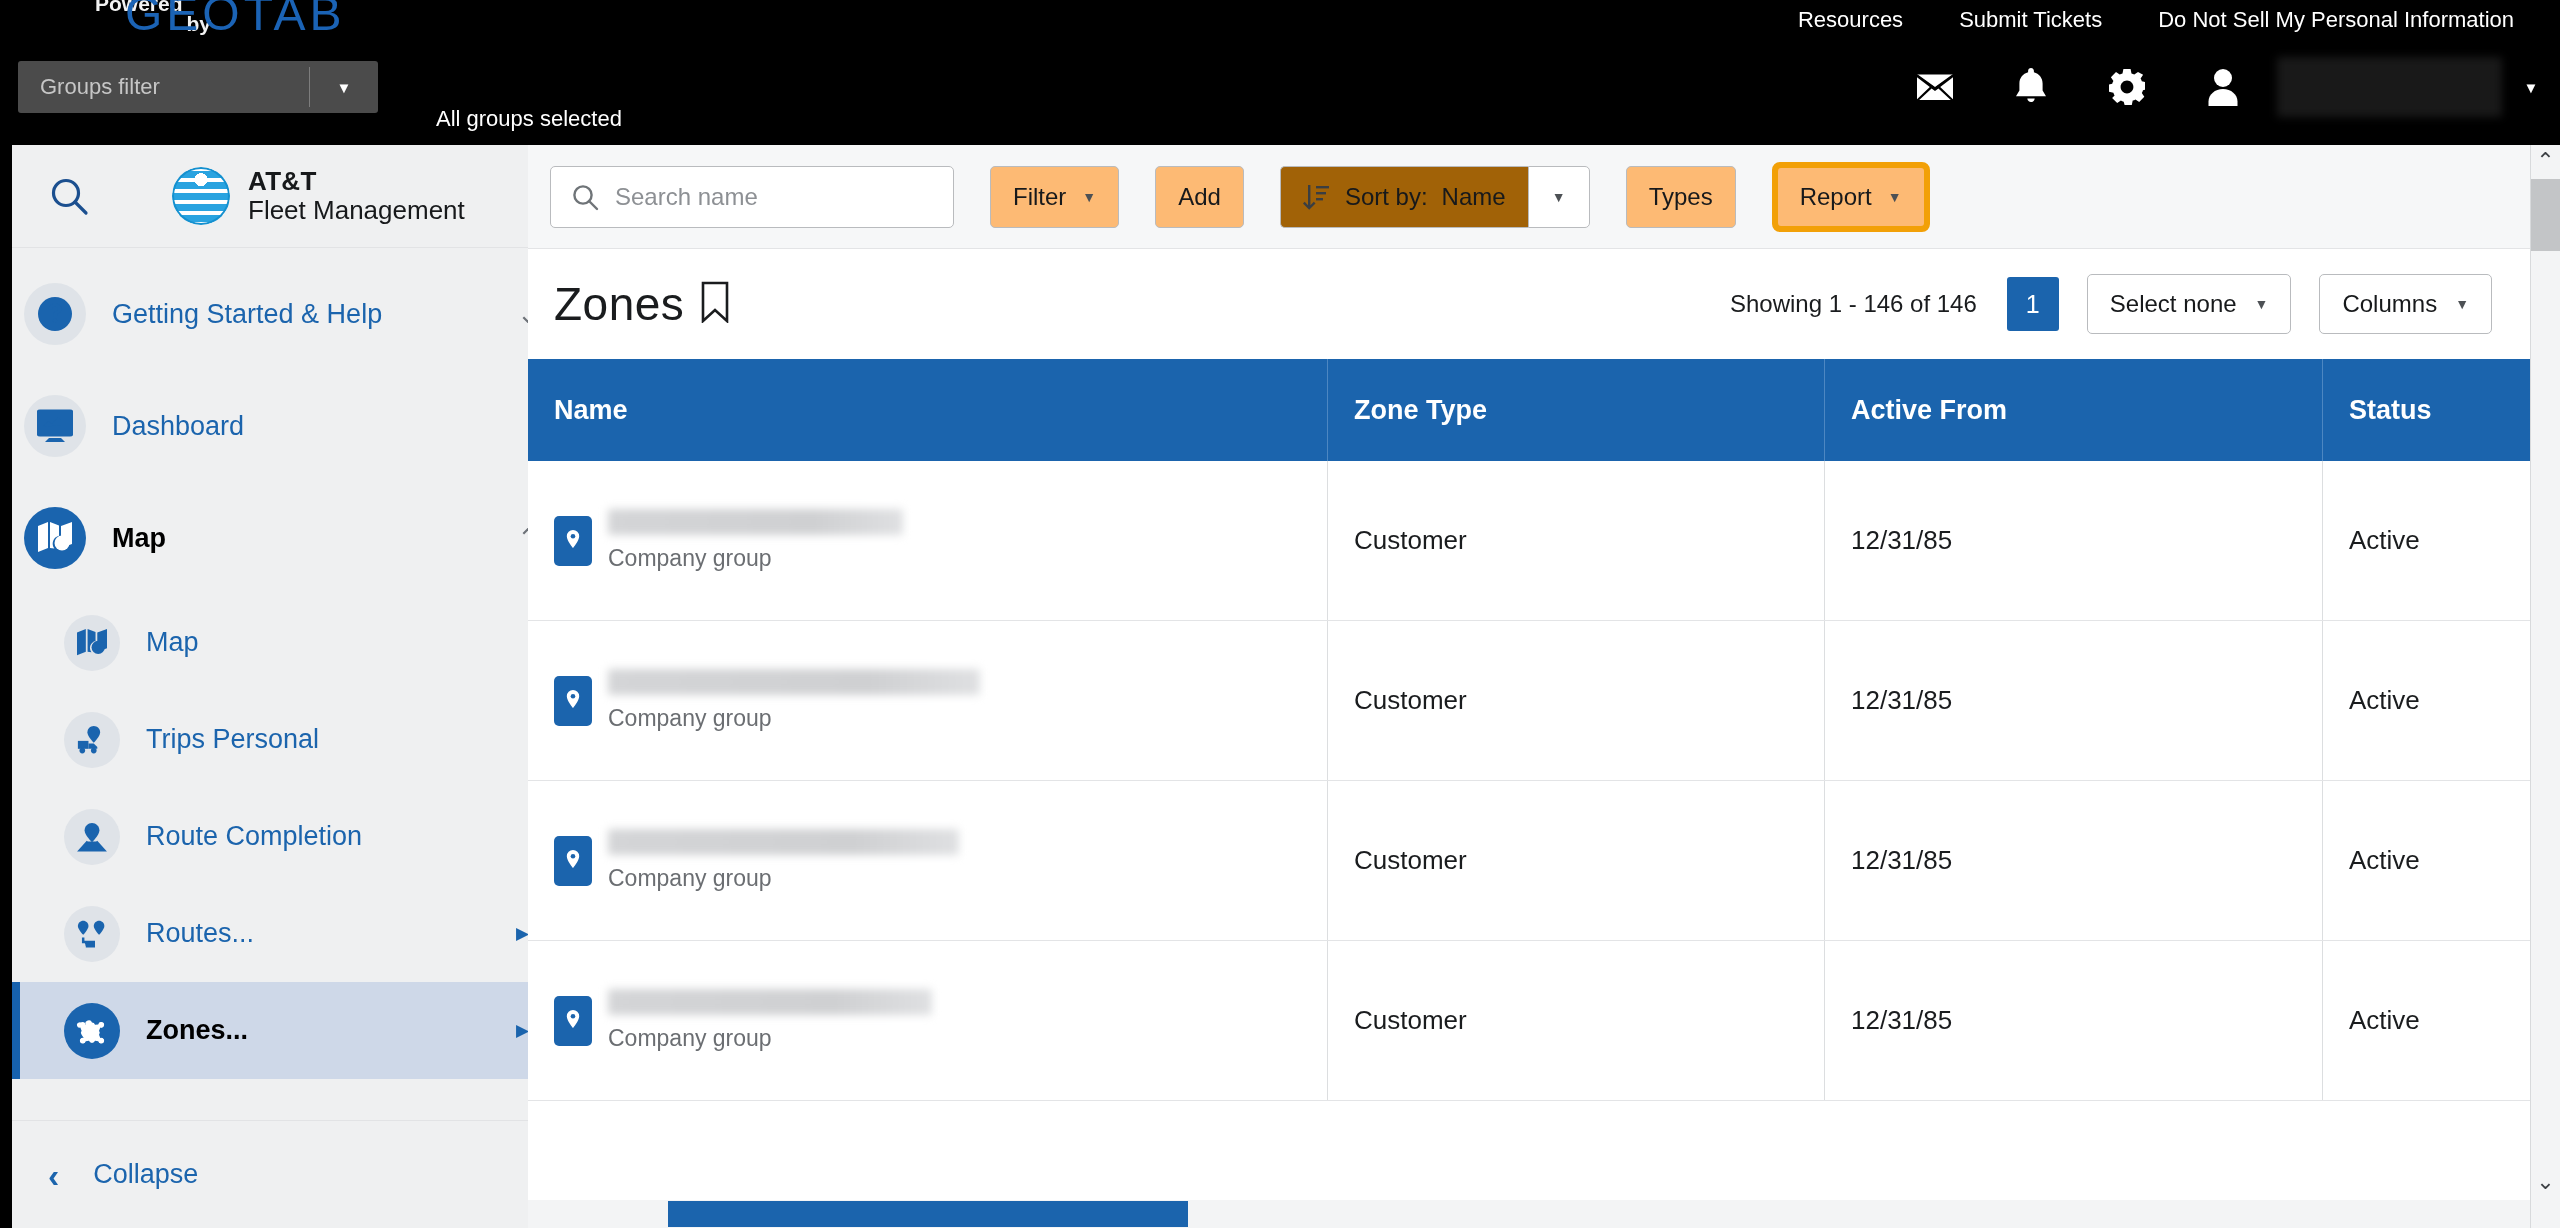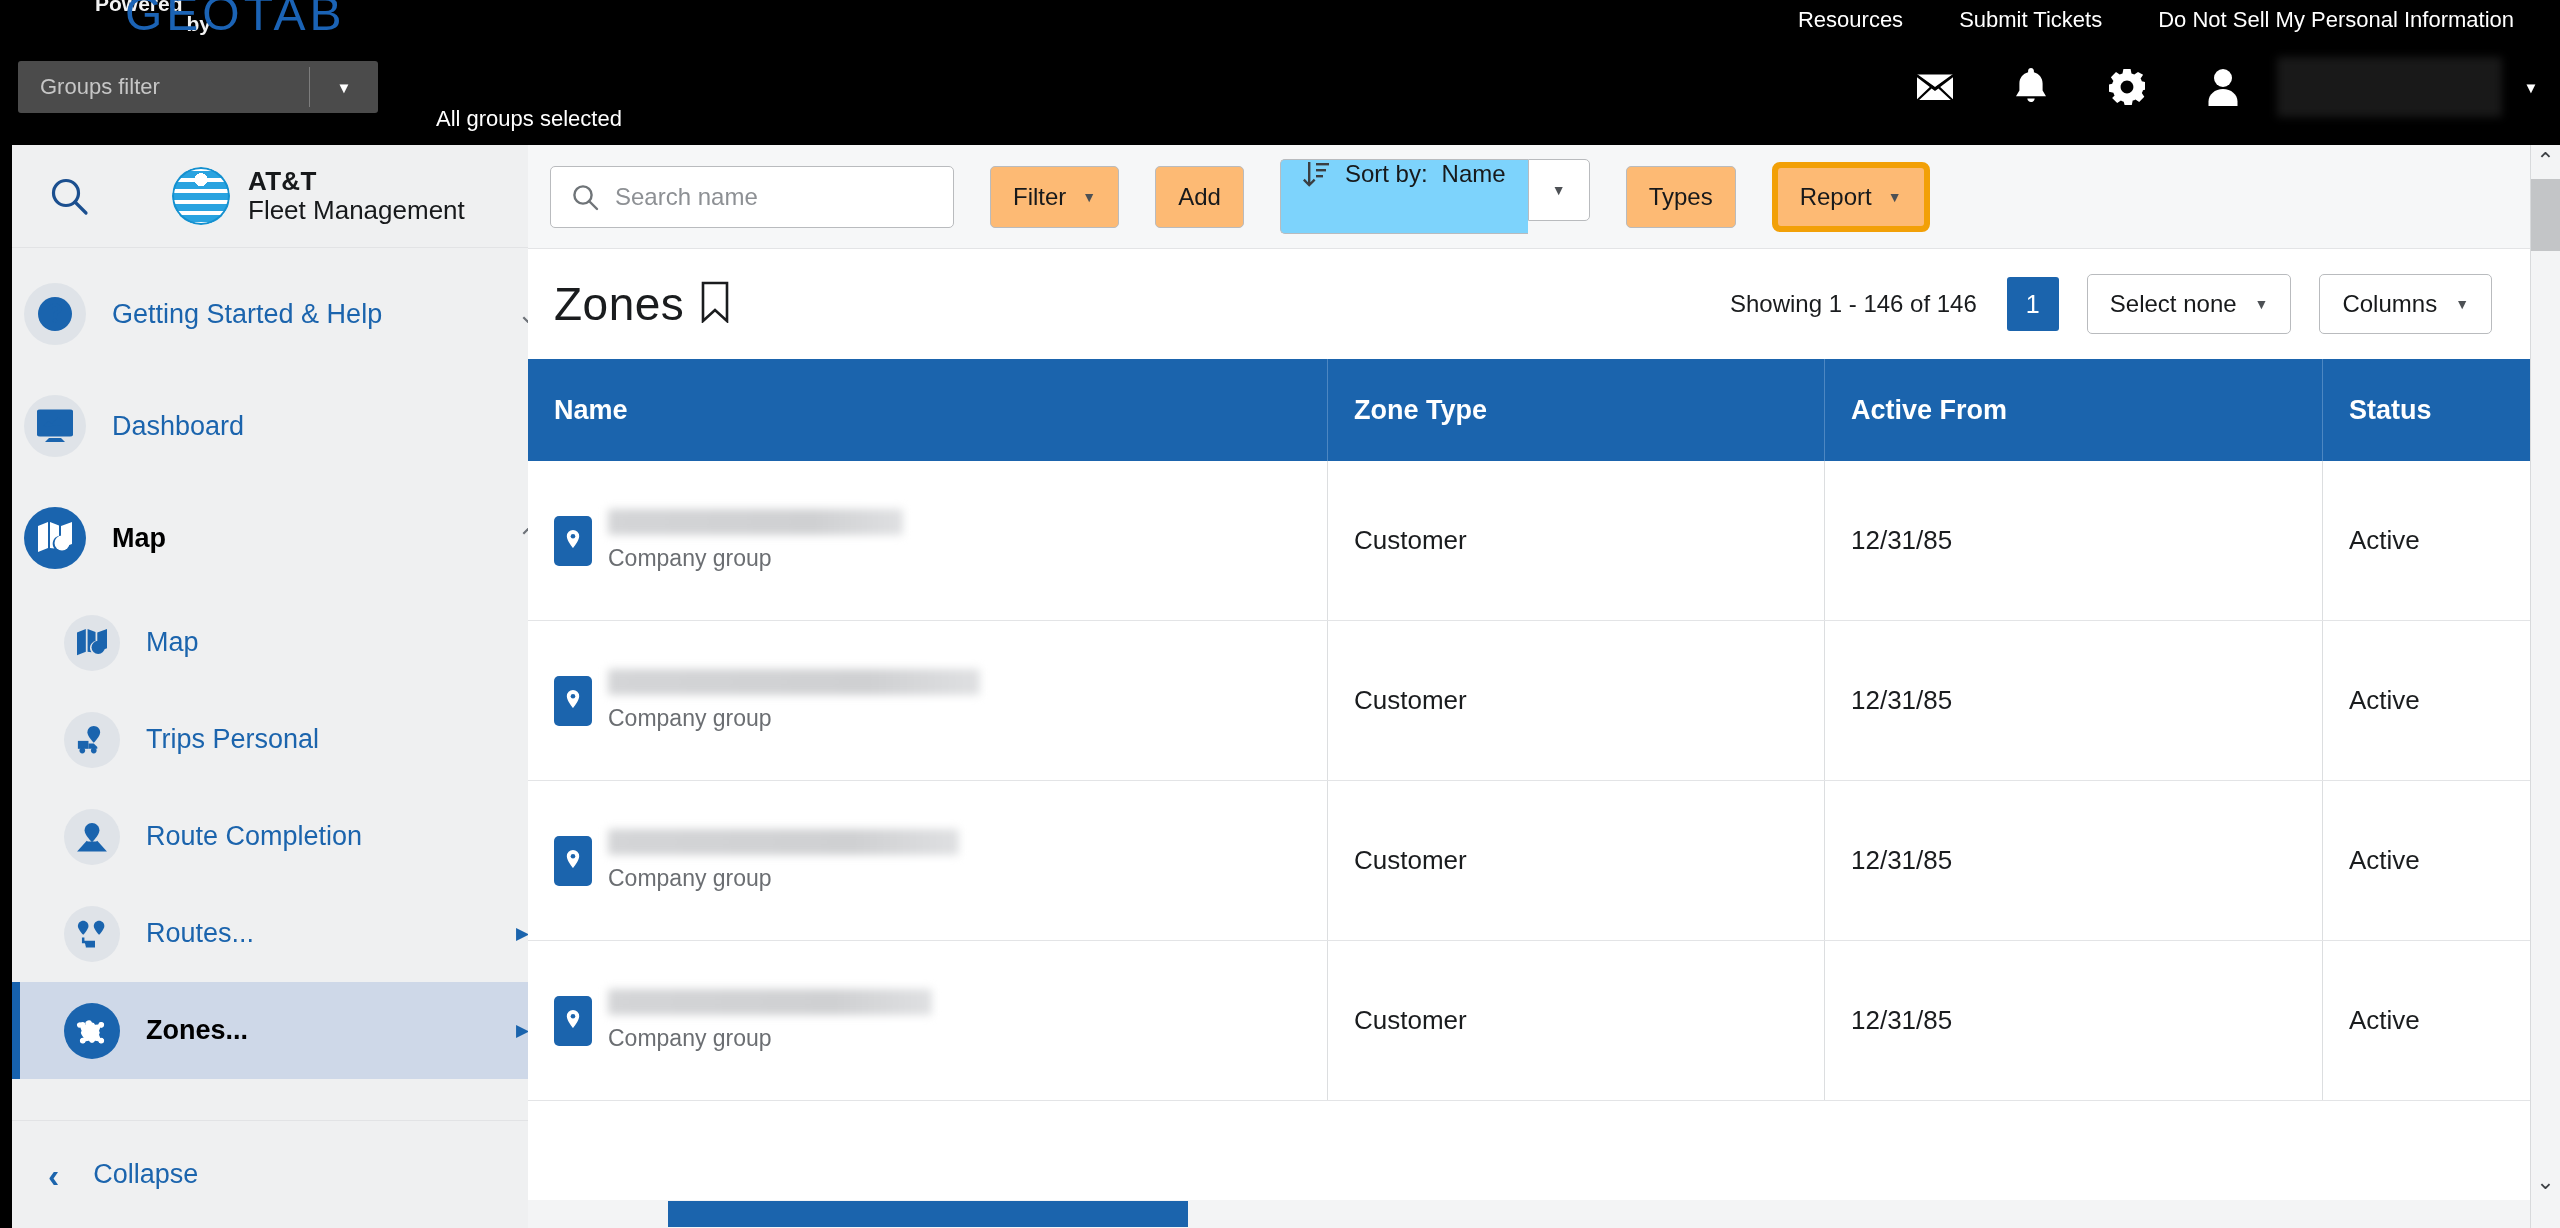--- a/index.html
+++ b/index.html
@@ -75,21 +75,21 @@
   .collapse .clabel { margin-left:34px; font-size:27px; color:#1b64ad; }
 
   
   .main { position:absolute; left:528px; top:145px; width:2002px; height:1083px; background:#ffffff; overflow:hidden; }
   .toolbar { height:104px; background:#f6f7f8; border-bottom:1px solid #e3e4e6; display:flex; align-items:center; padding-left:22px; gap:16px; }
   .searchbox { width:404px; height:62px; background:#ffffff; border:1px solid #b9bbbe; border-radius:5px; display:flex; align-items:center; padding-left:20px; }
   .searchbox .ph { margin-left:16px; color:#8d9094; font-size:24px; }
   .tbbtn { height:62px; background:#fdba74; border:1px solid #b9bbbe; border-radius:5px; display:flex; align-items:center; justify-content:center; padding:0 22px; margin-left:20px; font-size:24px; color:#17191b; white-space:nowrap; }
   .tbbtn .dd { margin-left:16px; color:#4d5155; font-size:14px; }
   .split { display:flex; margin-left:20px; }
-  .split .left { height:75px; background:#7dd3fc; border:1px solid #b9bbbe; border-right:none; border-radius:5px 0 0 5px; display:flex; align-items:flex-start; padding:0 22px; font-size:24px; color:#17191b; }
+  .split .left { height:62px; background:#a16207; border:1px solid #b9bbbe; border-right:none; border-radius:5px 0 0 5px; display:flex; align-items:center; padding:0 22px; font-size:24px; color:#17191b; }
   .split .left .sep { display:inline-block; width:14px; }
   .split .right { height:62px; width:62px; background:#fff; border:1px solid #b9bbbe; border-radius:0 5px 5px 0; display:flex; align-items:center; justify-content:center; color:#4d5155; font-size:14px; }
   .highlight { margin-left:20px; border:6px solid #f2a007; border-radius:8px; padding:0; background:#f2a007; }
   .highlight .tbbtn { margin-left:0; border:none; border-radius:3px; height:58px; }
 
   .titlerow { height:110px; display:flex; align-items:center; padding:0 0 0 26px; }
   .ptitle { font-size:46px; color:#1a1c1e; font-weight:400; letter-spacing:.5px; }
   .bookmark { margin-left:16px; }
   .trright { margin-left:auto; display:flex; align-items:center; padding-right:38px; }
   .showing { font-size:24px; color:#1a1c1e; }

